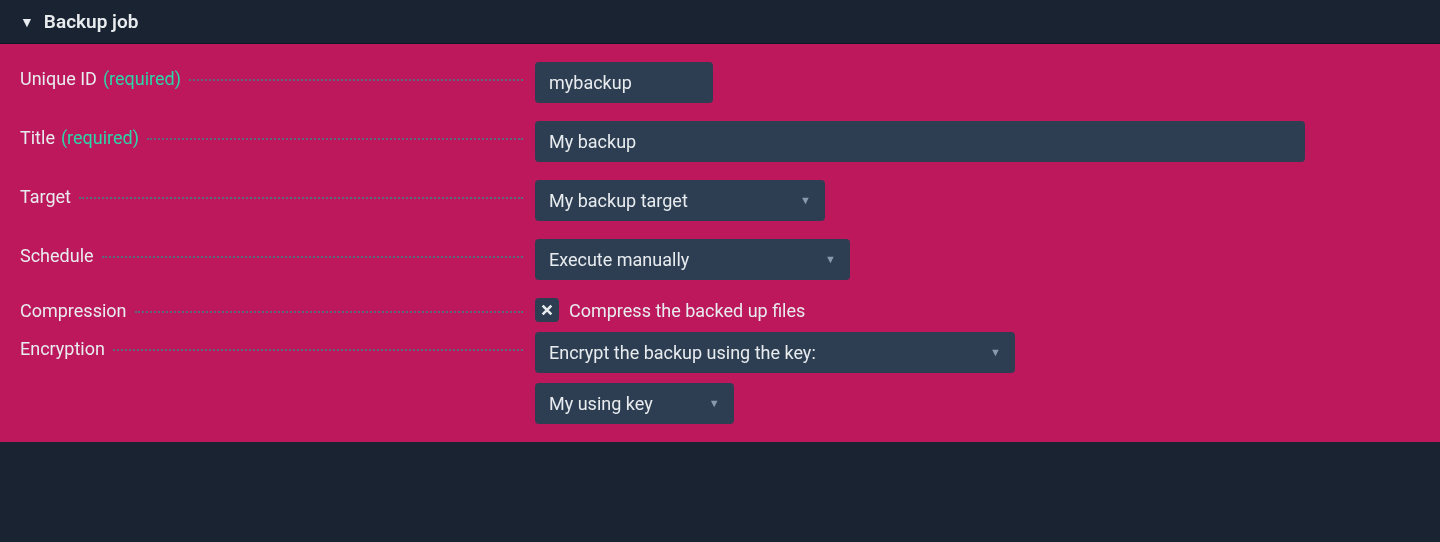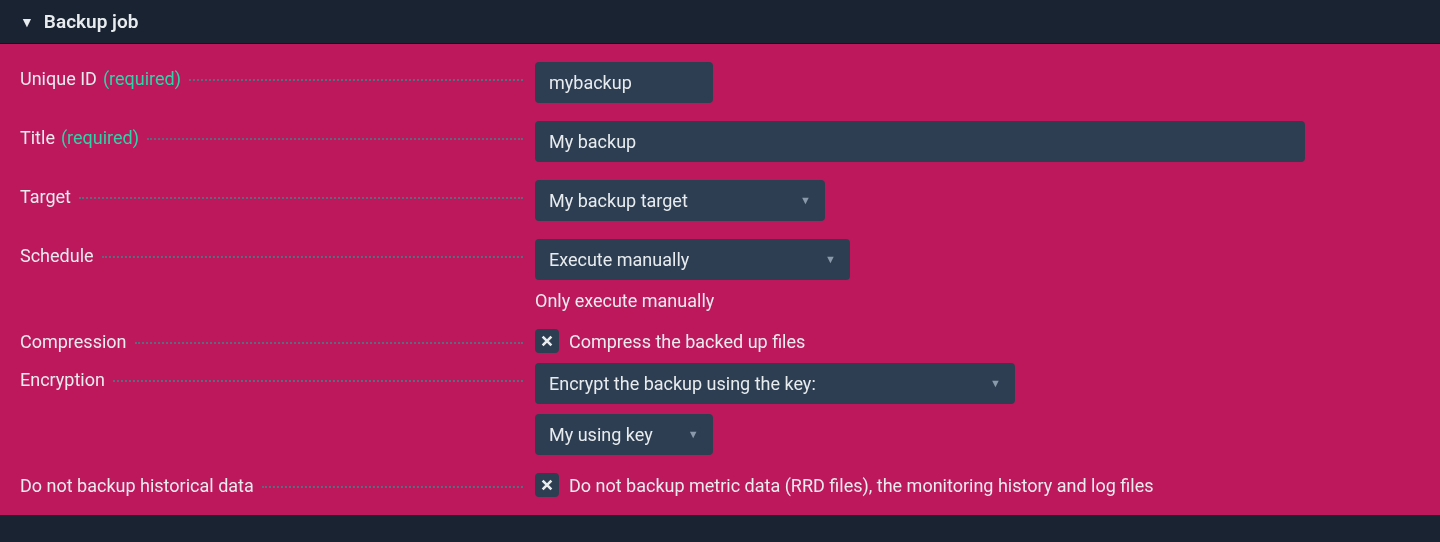--- a/index.html
+++ b/index.html
@@ -96,21 +96,21 @@
       border: none;
       color: #e8ecef;
       padding: 10px 14px;
       font-size: 18px;
       border-radius: 4px;
       display: inline-flex;
       align-items: center;
       justify-content: space-between;
       cursor: pointer;
       width: fit-content;
-      gap: 27px;
+      gap: 48px;
     }
     .select-box .sel-label {
       white-space: nowrap;
     }
     .select-box .caret {
       font-size: 11px;
       color: #8a99ab;
       margin-left: 8px;
     }
     .hint-text {
@@ -196,21 +196,20 @@
     <div class="form-row">
       <div class="label-col">
         <span class="label-text">Schedule</span>
         <span class="dots"></span>
       </div>
       <div class="value-col">
         <div class="select-box" style="min-width:315px;">
           <span class="sel-label">Execute manually</span>
           <span class="caret">▼</span>
         </div>
-        <div class="hint-text">Only execute manually</div>
       </div>
     </div>
 
     <div class="form-row compression-row" style="margin-bottom:10px;">
       <div class="label-col">
         <span class="label-text">Compression</span>
         <span class="dots"></span>
       </div>
       <div class="value-col" data="">
         <div class="checkbox-row">
@@ -234,31 +233,15 @@
           <span class="sel-label">Encrypt the backup using the key:</span>
           <span class="caret">▼</span>
         </div>
         <div class="select-box">
           <span class="sel-label">My using key</span>
           <span class="caret">▼</span>
         </div>
       </div>
     </div>
 
-    <div class="form-row historical-row" style="margin-bottom:0;">
-      <div class="label-col">
-        <span class="label-text">Do not backup historical data</span>
-        <span class="dots"></span>
-      </div>
-      <div class="value-col">
-        <div class="checkbox-row">
-          <div class="checkbox">
-            <svg viewBox="0 0 16 16">
-                <path d="M3 3 L13 13 M13 3 L3 13" stroke="#e8ecef" stroke-width="3" fill="none"></path>
-              </svg>
-          </div>
-          <span class="checkbox-label">Do not backup metric data (RRD files), the monitoring history and log files</span>
-        </div>
-      </div>
-    </div>
 
   </div>
 </div>
 
 </body></html>

